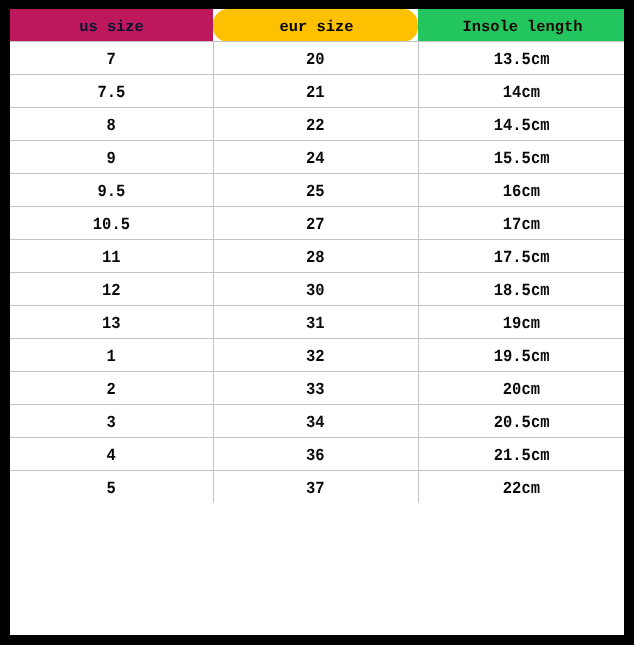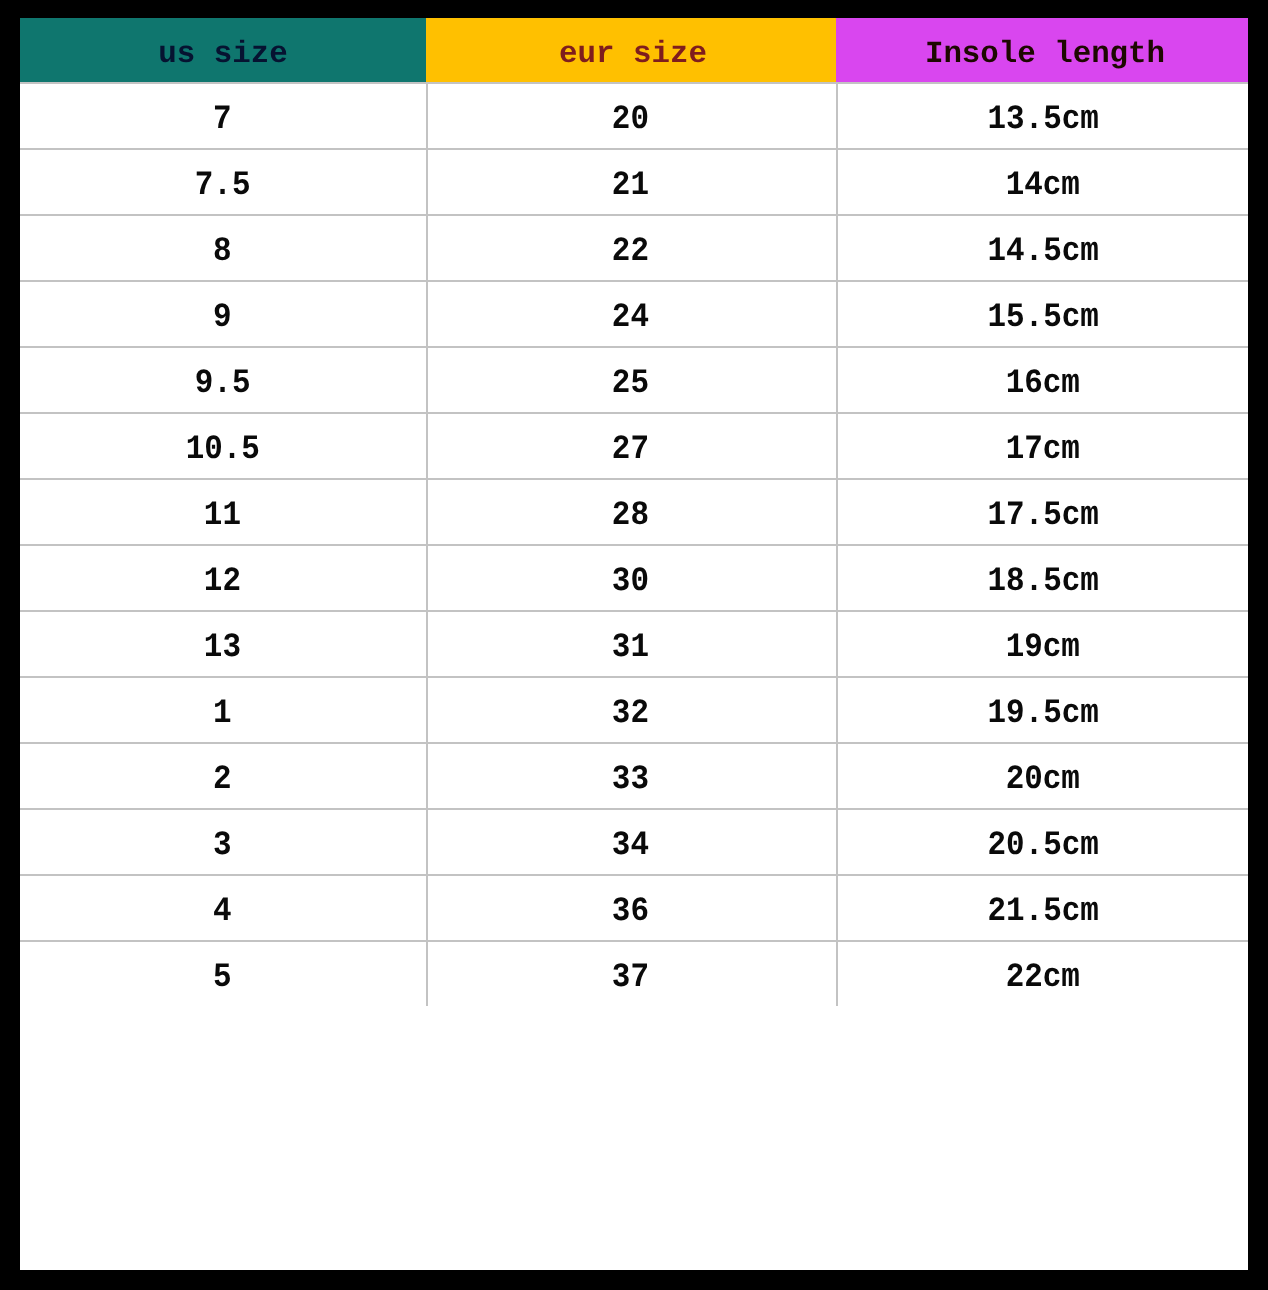--- a/index.html
+++ b/index.html
@@ -6,40 +6,40 @@
   body{width:634px;height:645px;background:#000;font-family:"Liberation Mono",monospace;overflow:hidden;-webkit-font-smoothing:antialiased;text-rendering:geometricPrecision;}
   #table-wrap{position:absolute;left:10px;top:9px;width:614px;height:626px;background:#fff;}
   table{border-collapse:collapse;width:100%;table-layout:fixed;}
   th{height:32px;line-height:32px;padding:0;font-size:15.4px;font-weight:bold;letter-spacing:0;}
   th span{display:inline-block;transform:translateZ(0);position:relative;top:2px;}
   td{height:32px;line-height:32px;padding:0;font-size:17px;font-weight:bold;color:#0a0a0a;text-align:center;border-top:1px solid #c3c3c3;}
   td span{display:inline-block;transform:scaleX(0.91) translateZ(0);position:relative;top:2.5px;}
   col.c1{width:203px;}col.c2{width:205px;}col.c3{width:206px;}
   td.c1,td.c2{border-right:1px solid #c3c3c3;}
   th.h1{background:#579BD5;color:#061331;}
-  th.h2{background:#FFC000;color:#7f1d1d;}
+  th.h2{background:#FFC000;color:#000000;border-radius:15px;}
   th.h2 span{left:1px;}
   th.h3{background:#C65B12;color:#1d0800;}
   th.h3 span{left:1.5px;}
 </style>
 <style>td{border-top-color:#C3C3C3;}td.c1,td.c2{border-right-color:#C3C3C3;}</style></head>
 <body style="background: rgb(0, 0, 0);">
 
 <div id="table-wrap" style="background: rgb(255, 255, 255);">
   <table>
     <colgroup>
         <col class="c1">
         <col class="c2">
         <col class="c3">
       </colgroup>
     <thead>
       <tr>
-        <th class="h1" style="background: #0f766e;"><span>us size</span></th>
+        <th class="h1" style="background: #be185d;"><span>us size</span></th>
         <th class="h2" style="background: rgb(255, 192, 0);"><span>eur size</span></th>
-        <th class="h3" style="background: #d946ef; text-decoration: underline;"><span>Insole length</span></th>
+        <th class="h3" style="background: #22c55e; text-decoration: underline;"><span>Insole length</span></th>
       </tr>
     </thead>
     <tbody>
         <tr>
           <td class="c1"><span>7</span></td>
           <td class="c2"><span>20</span></td>
           <td class="c3"><span>13.5cm</span></td>
         </tr>
         <tr>
           <td class="c1"><span>7.5</span></td>

